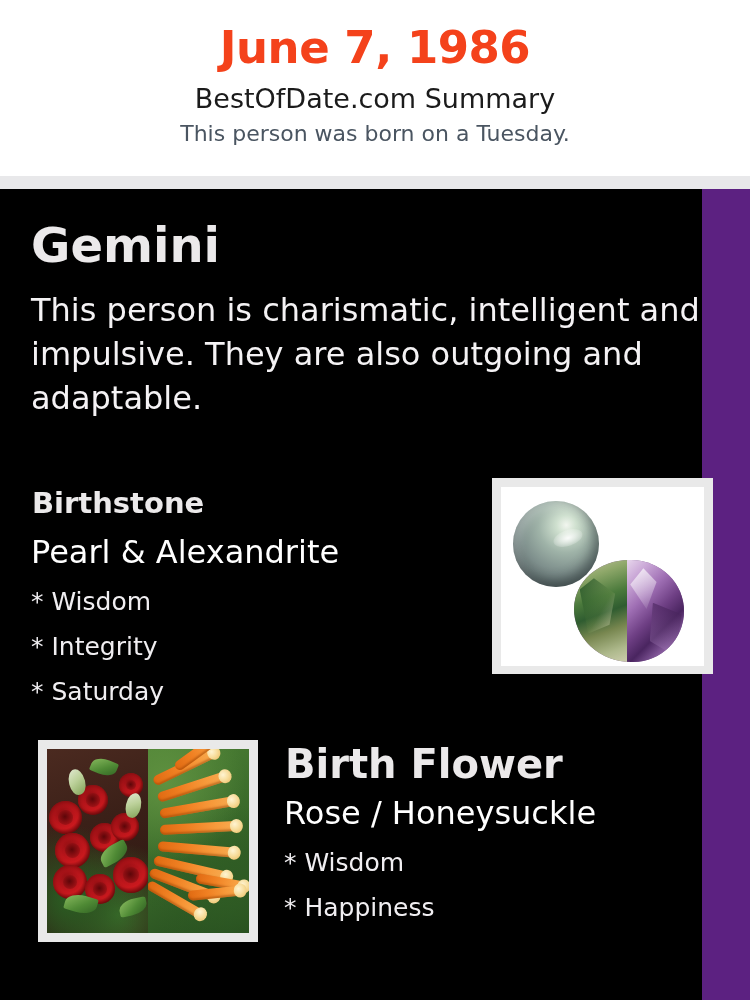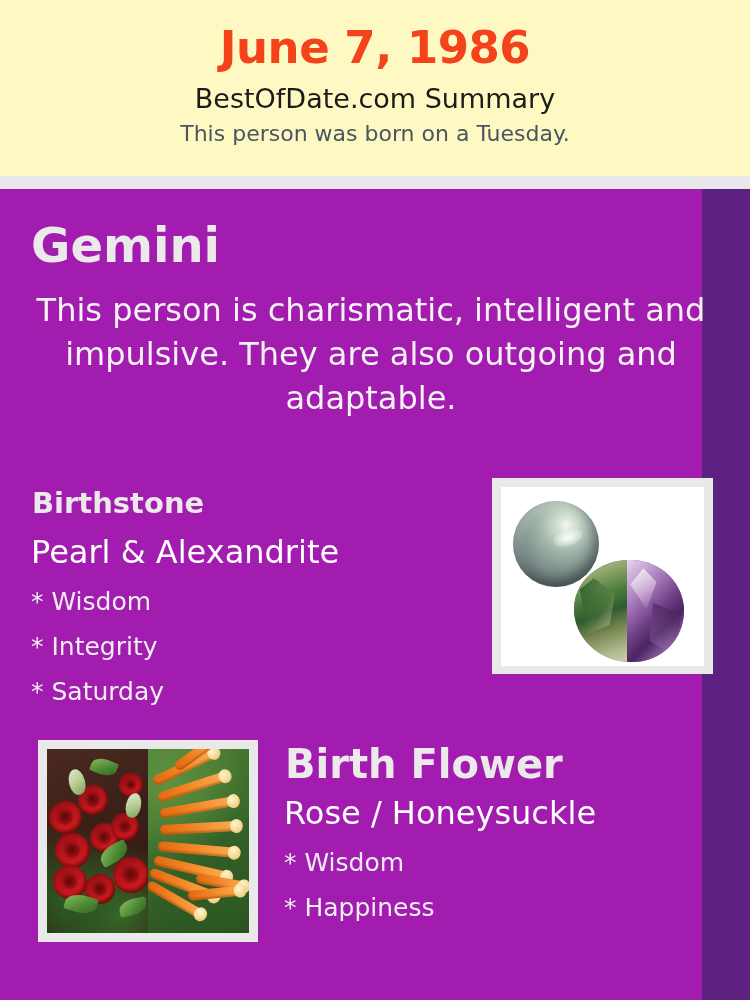--- a/index.html
+++ b/index.html
@@ -19,21 +19,21 @@
     width: 750px;
     height: 1000px;
   }
 
   
   .header {
     position: absolute;
     left: 0; top: 0;
     width: 750px;
     height: 176px;
-    background: #fef9c3;
+    background: #ffffff;
     text-align: center;
     box-sizing: border-box;
   }
   .header-date {
     margin: 0;
     padding-top: 20px;
     font-size: 45px;
     font-weight: bold;
     line-height: 56px;
     color: #f4421b;
@@ -62,21 +62,21 @@
     height: 13px;
     background: #e8e8ea;
   }
 
   
   .panel {
     position: absolute;
     left: 0; top: 189px;
     width: 702px;
     height: 811px;
-    background: #a21caf;
+    background: #000000;
   }
 
   
   .zodiac-title {
     position: absolute;
     left: 31px; top: 28px;
     margin: 0;
     font-size: 48px;
     font-weight: bold;
     line-height: 56px;
@@ -85,21 +85,20 @@
   }
   .zodiac-desc {
     position: absolute;
     left: 31px; top: 99px;
     width: 680px;
     margin: 0;
     font-size: 32px;
     font-weight: normal;
     line-height: 44px;
     color: #f4f2f4;
-    text-align: center;
   }
 
   
   .stone-heading {
     position: absolute;
     left: 32px; top: 290px;
     margin: 0;
     font-size: 29px;
     font-weight: bold;
     line-height: 48px;

